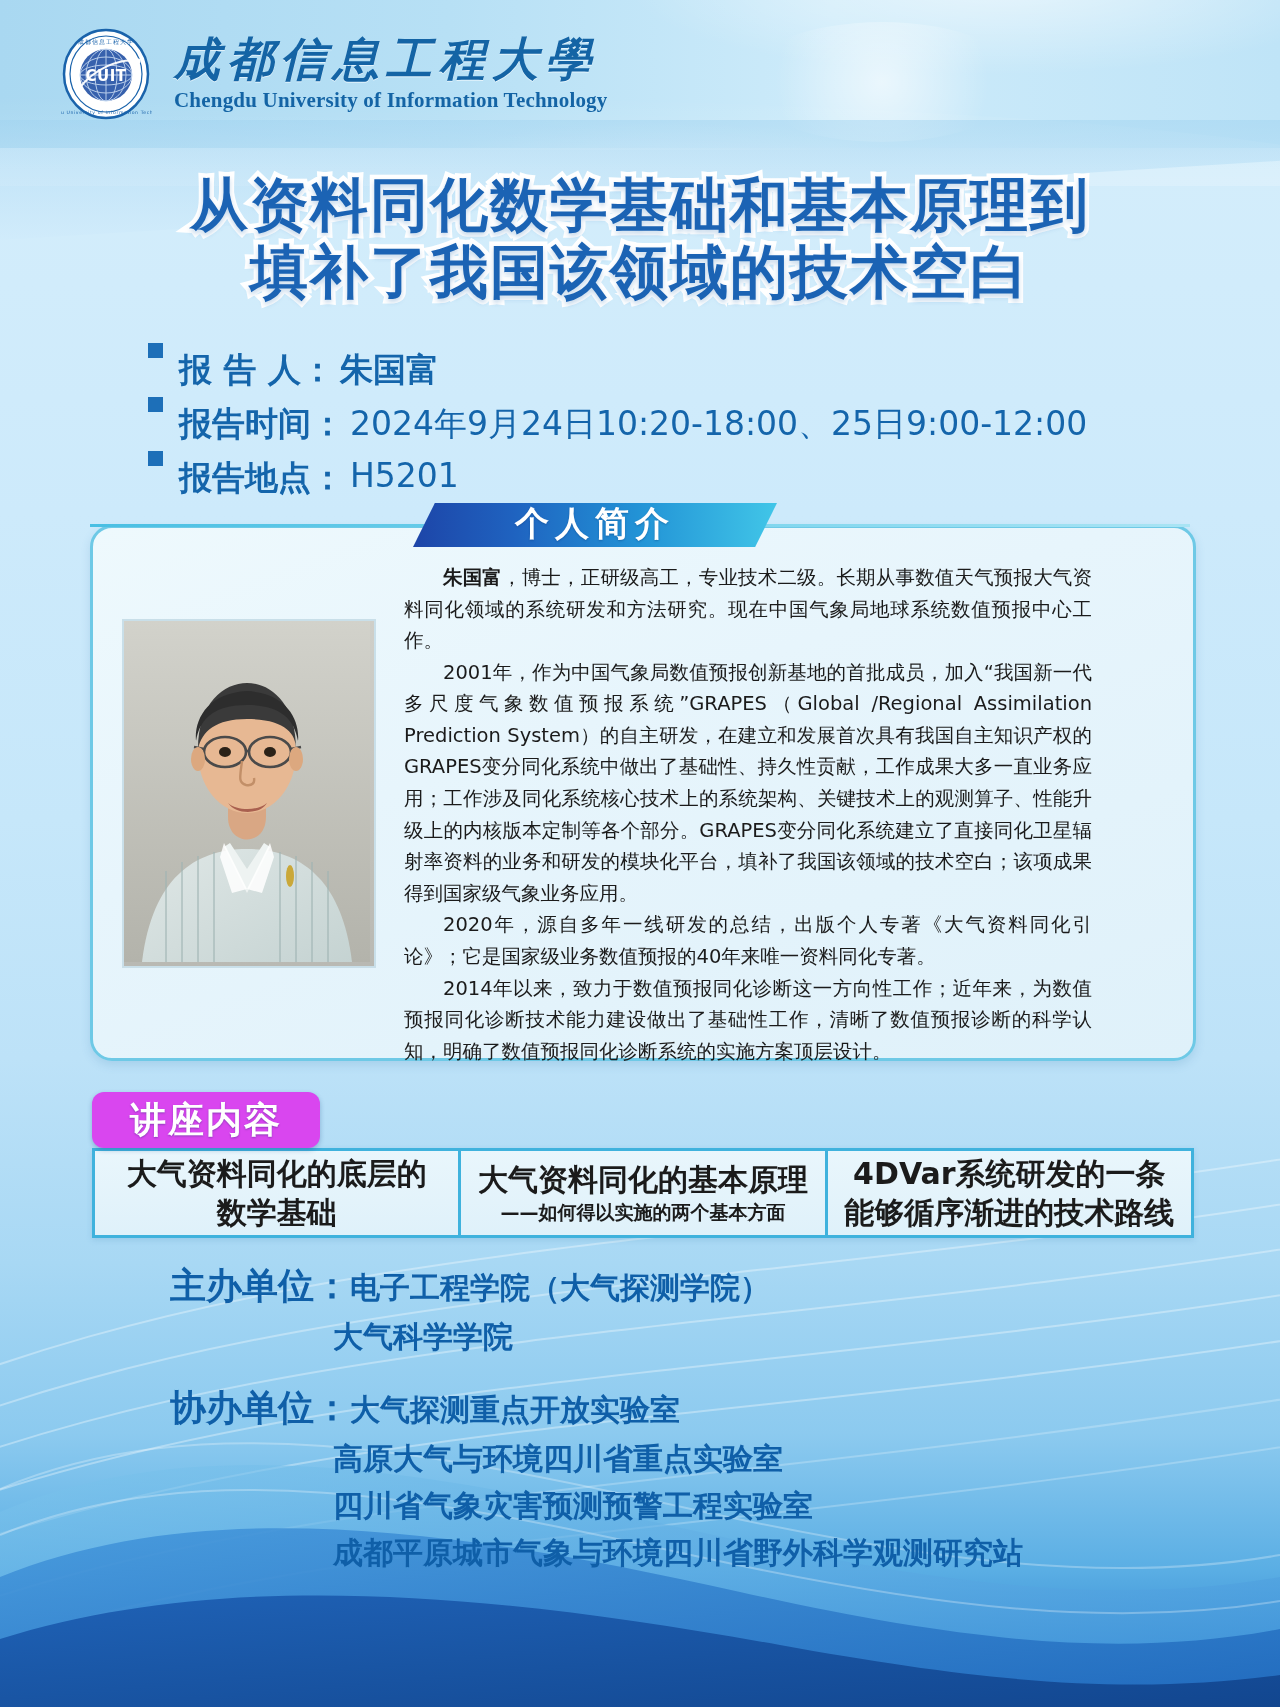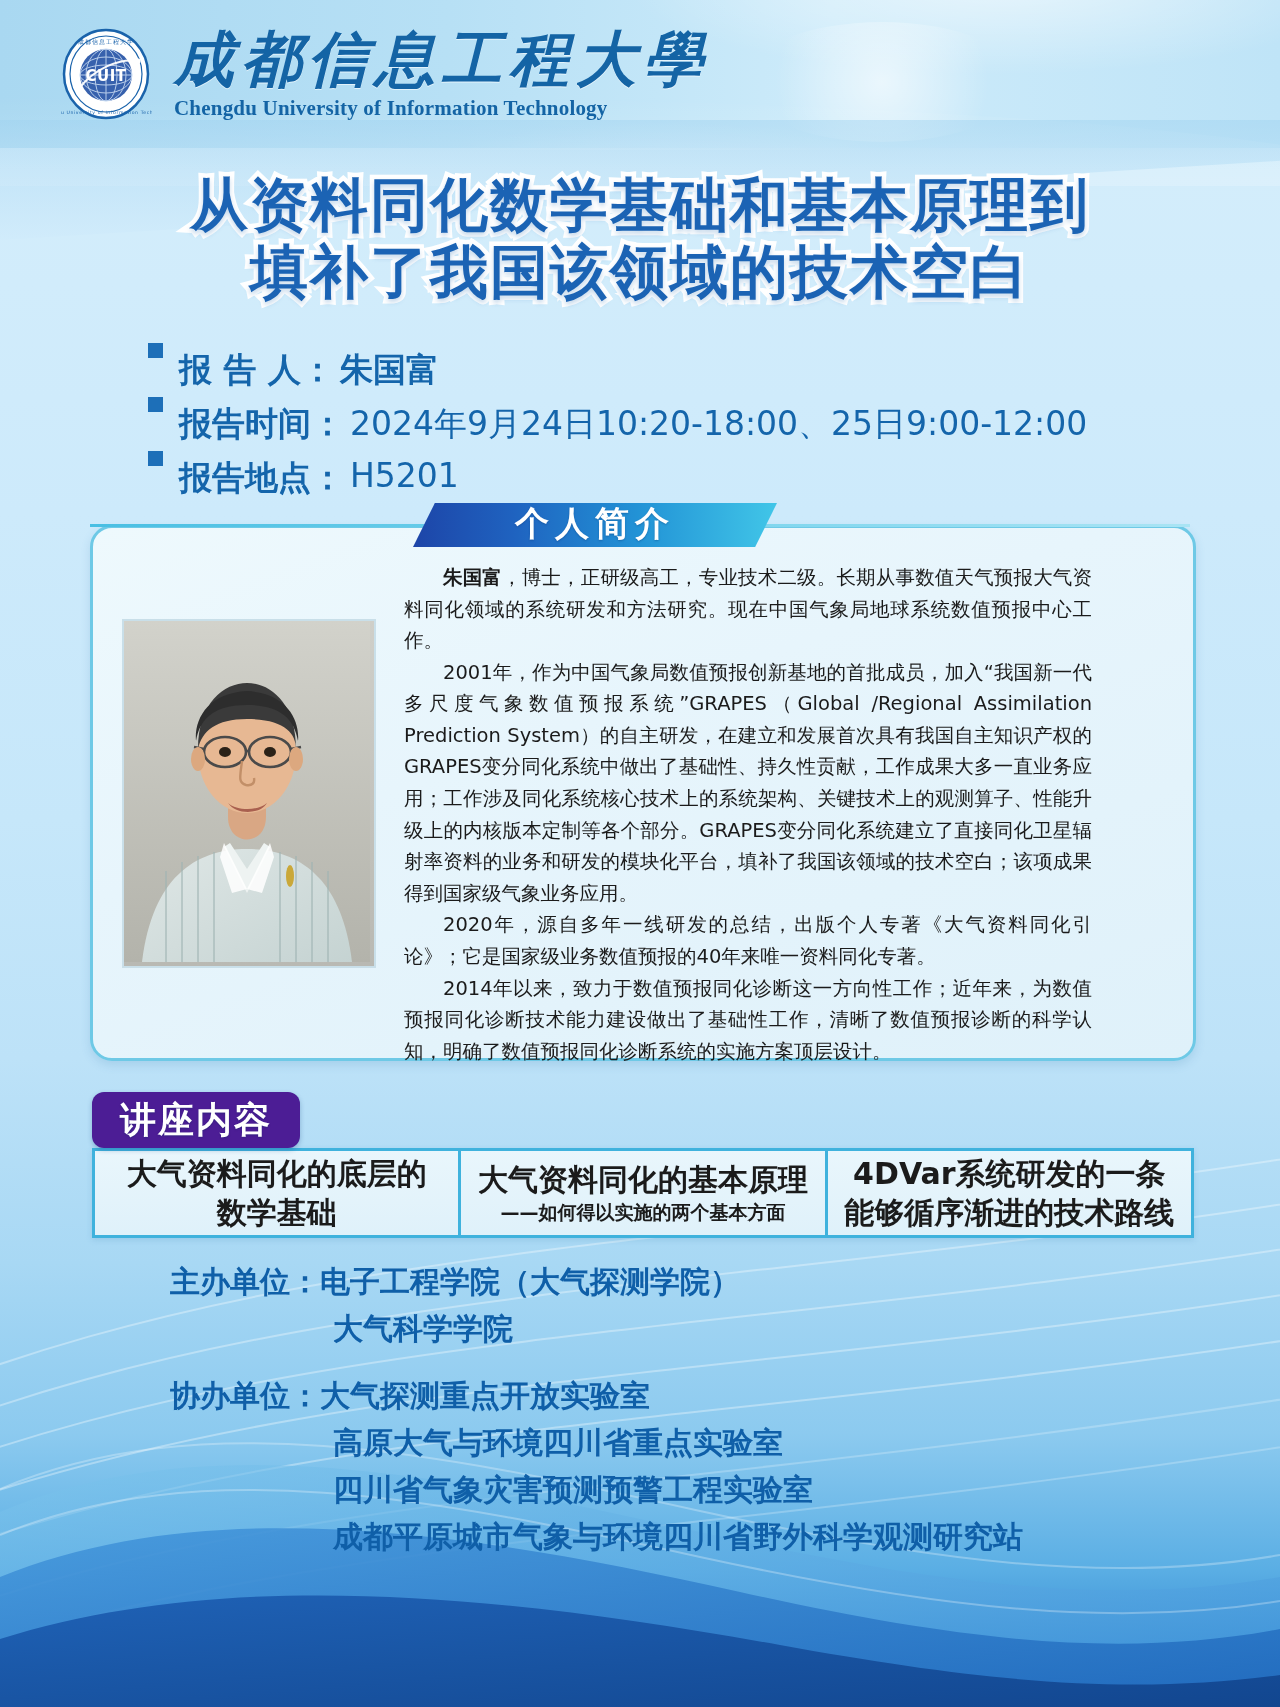--- a/index.html
+++ b/index.html
@@ -47,21 +47,21 @@
   .bg-arcs{position:absolute;left:0;top:1080px;width:100%;height:640px;opacity:.75;}
   .bg-bottomwave{position:absolute;left:0;bottom:0;width:100%;height:430px;}
 
   
   .header{position:absolute;left:0;top:0;width:100%;height:150px;}
   .logo-wrap{position:absolute;left:60px;top:28px;display:flex;align-items:center;gap:22px;}
   .logo-seal{width:92px;height:92px;position:relative;flex:0 0 auto;}
   .uni-names{display:flex;flex-direction:column;justify-content:center;}
   .uni-cn{
     font-family:"Liberation Serif","DejaVu Serif",serif;
-    font-size:60px;font-weight:700;color:#1464a5;letter-spacing:7px;
+    font-size:46px;font-weight:700;color:#1464a5;letter-spacing:7px;
     font-style:italic;line-height:1.08;
     text-shadow:0 1px 0 rgba(255,255,255,.6);
   }
   .uni-en{
     font-family:"Liberation Serif","DejaVu Serif",serif;
     font-size:21px;font-weight:700;color:#1464a5;letter-spacing:.2px;
     margin-top:3px;
   }
 
   
@@ -137,22 +137,22 @@
     font-family:"DejaVu Sans","Liberation Sans",sans-serif;
     font-size:19.5px;line-height:1.62;color:#1b1b1b;
     text-align:justify;
   }
   .bio-text p{margin:0;text-indent:2em;}
   .bio-text p.first{text-indent:2em;}
   .bio-text b{font-weight:700;}
 
   
   .lc-tab{
-    position:absolute;left:92px;top:1092px;width:208px;height:56px;
-    background:#4c1d95;border-radius:12px;
+    position:absolute;left:92px;top:1092px;width:228px;height:56px;
+    background:#d946ef;border-radius:12px;
     display:flex;align-items:center;justify-content:center;
     box-shadow:0 2px 5px rgba(20,70,130,.3);
     z-index:6;
   }
   .lc-tab span{
     font-size:36px;font-weight:700;color:#fff;letter-spacing:2px;
     font-family:"DejaVu Sans","Liberation Sans",sans-serif;
     text-shadow:0 1px 2px rgba(0,40,90,.35);
   }
   .lc-box{
@@ -178,21 +178,21 @@
   }
 
   
   .org{
     position:absolute;left:170px;top:1262px;width:1000px;z-index:6;
     font-family:"DejaVu Sans","Liberation Sans",sans-serif;
   }
   .org-group{margin-bottom:26px;}
   .org-row{display:flex;align-items:baseline;}
   .org-label{
-    font-size:30px;font-weight:700;color:#0f5fa8;white-space:pre;
+    font-size:36px;font-weight:700;color:#0f5fa8;white-space:pre;
   }
   .org-item{
     font-size:30px;font-weight:700;color:#0f5fa8;
   }
   .org-indent{margin-left:163px;}
   .org-line{margin-bottom:6px;}
 </style>
 </head>
 <body>
 

